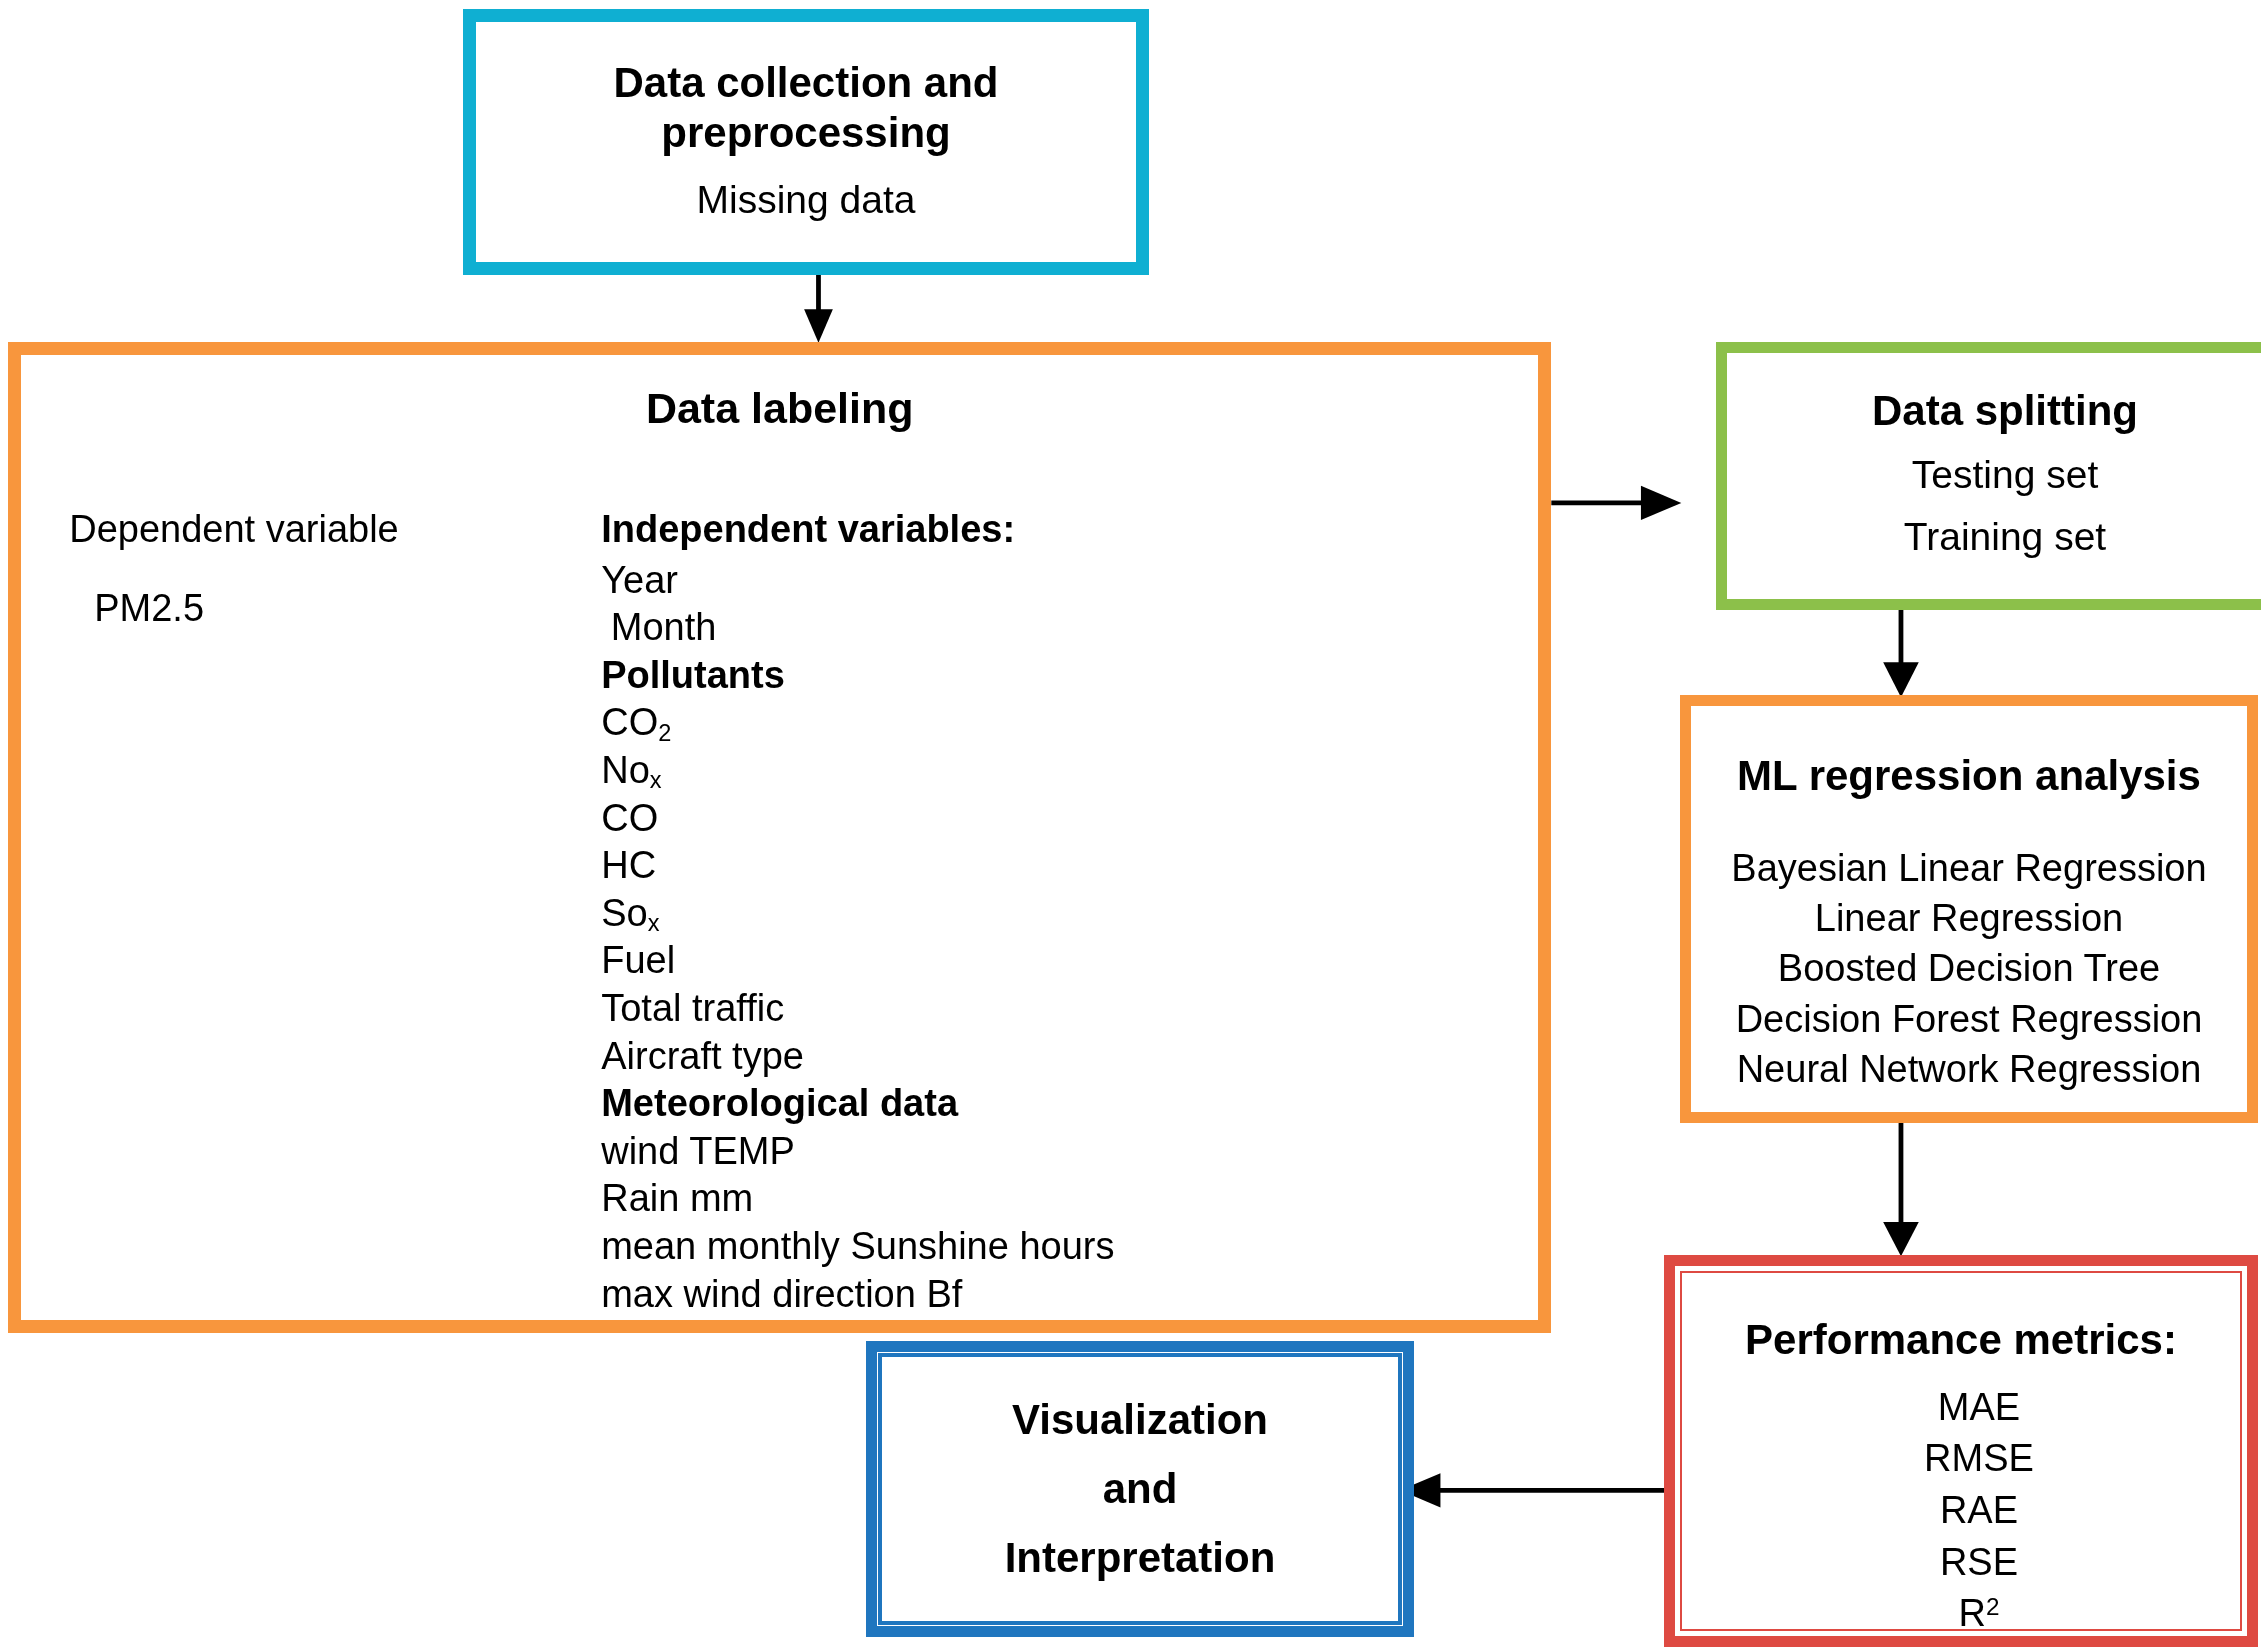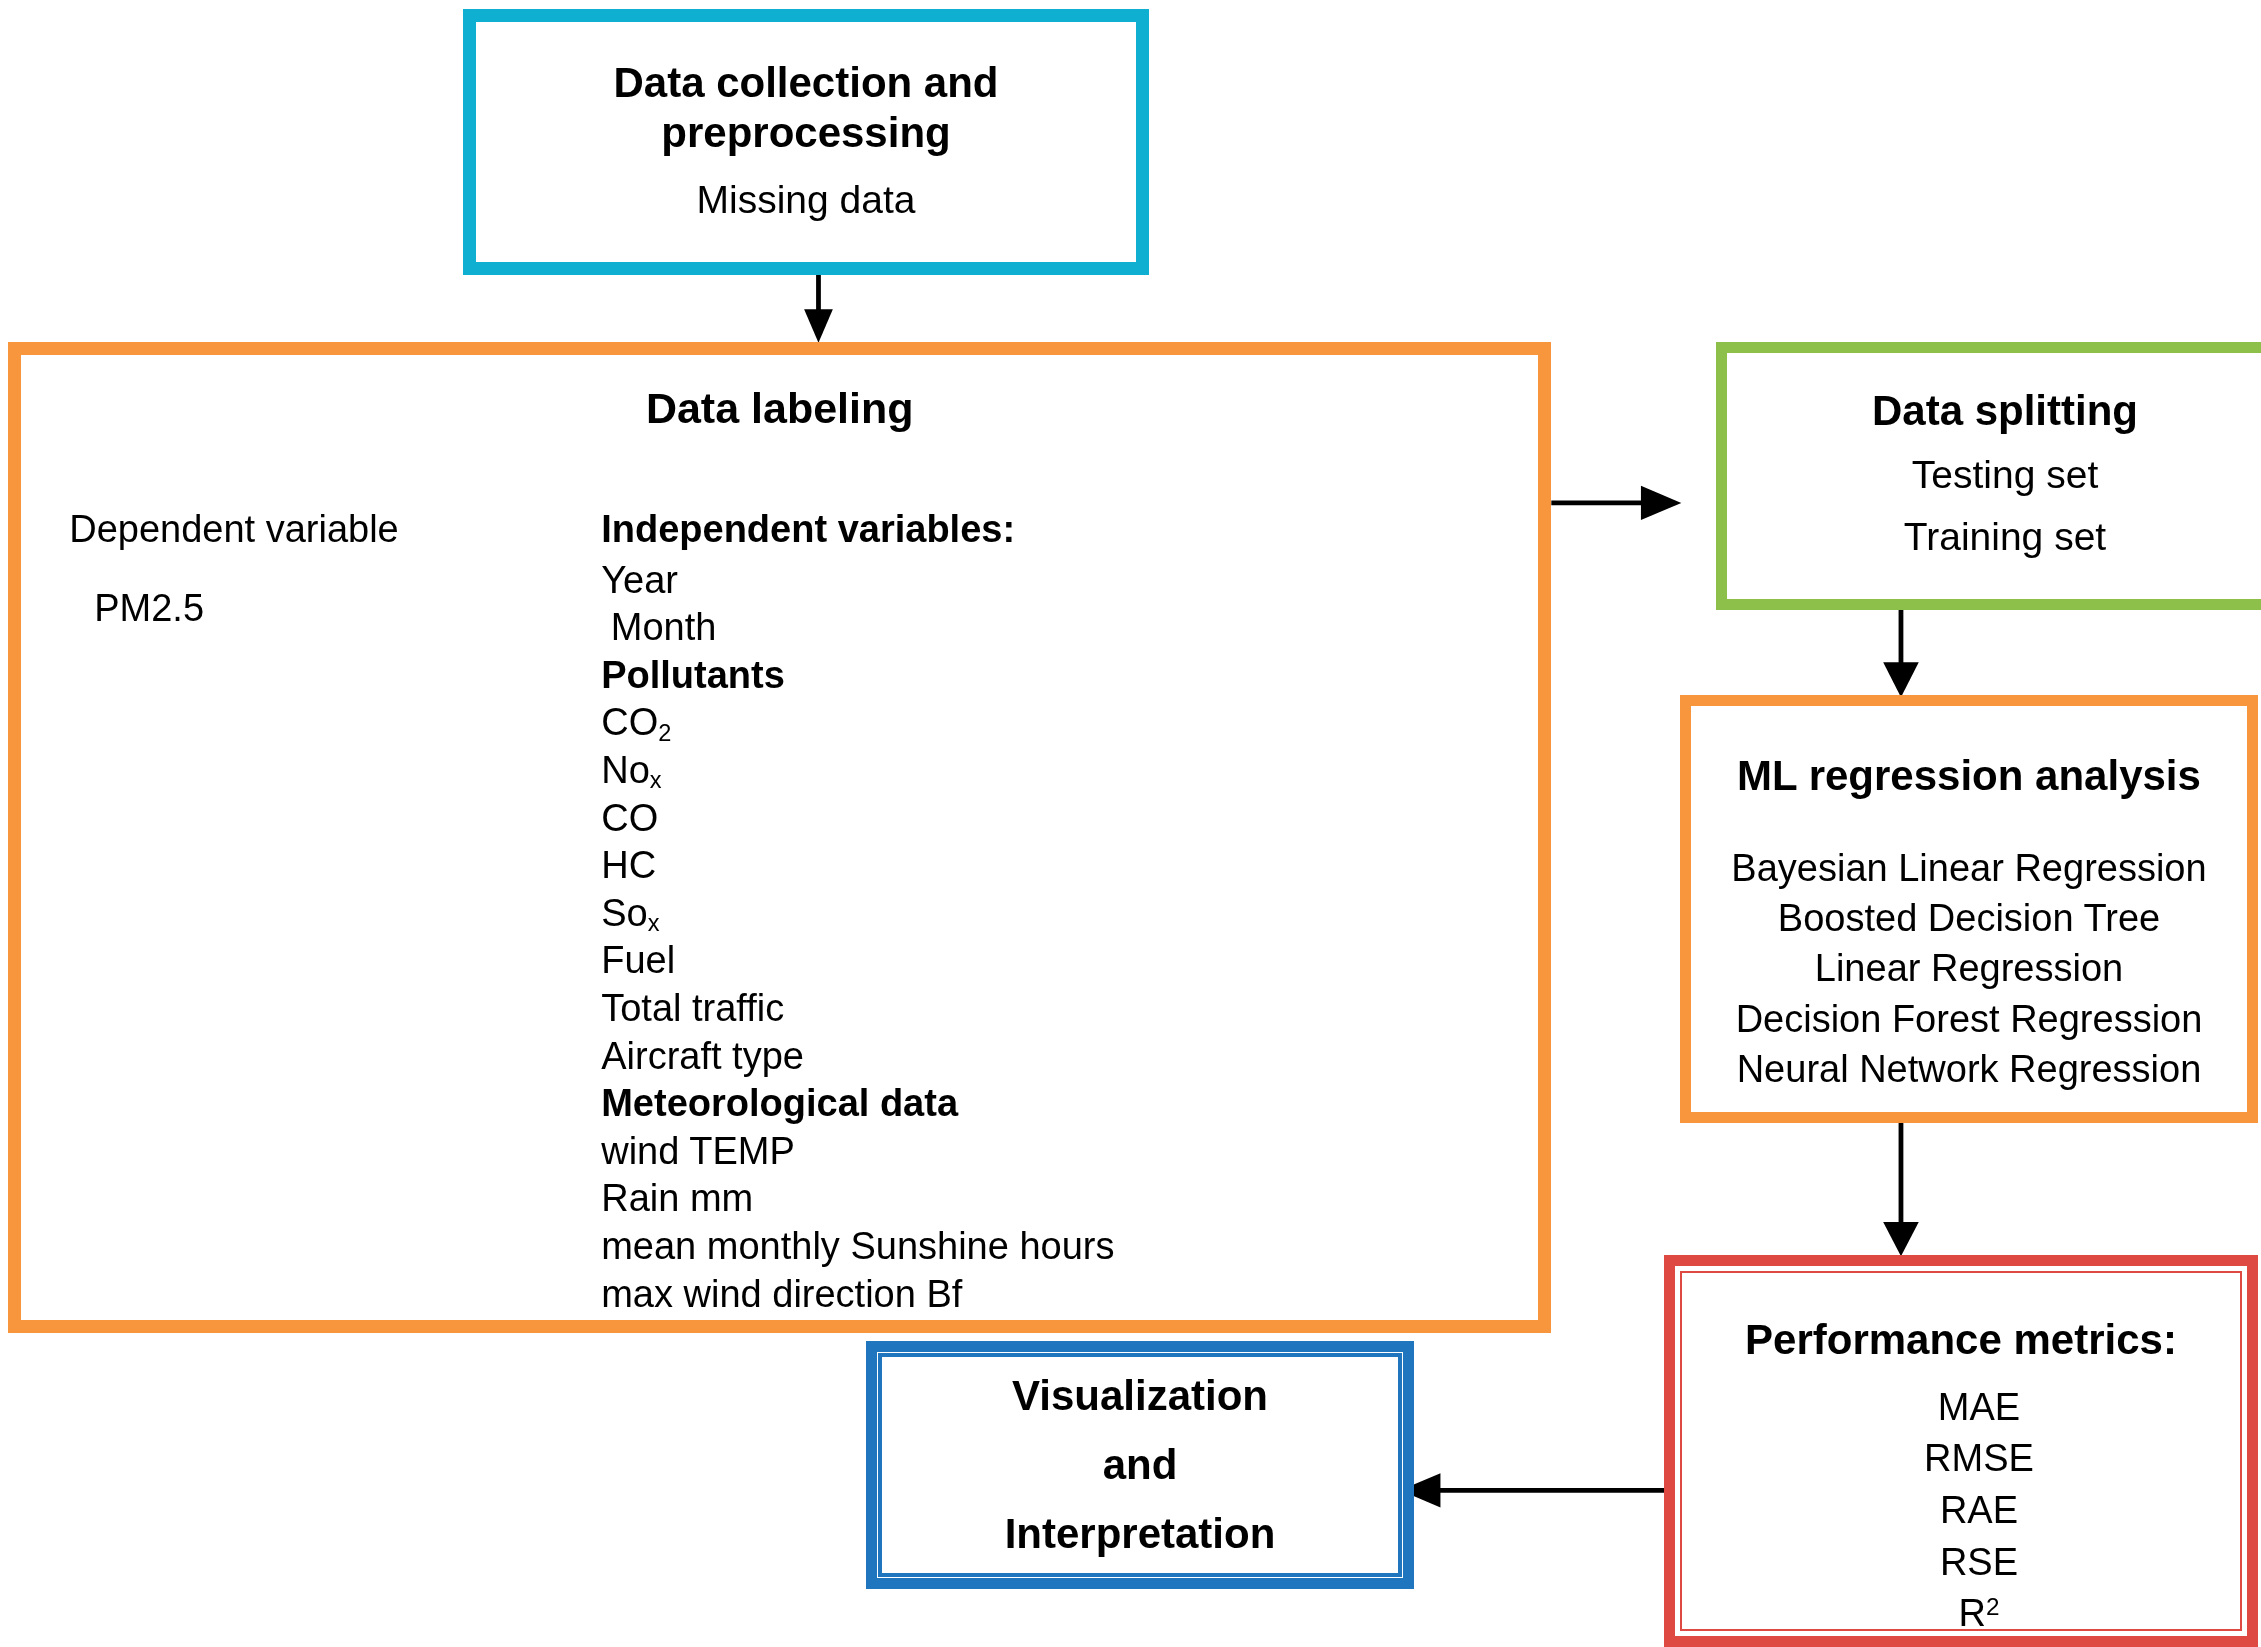--- a/index.html
+++ b/index.html
@@ -106,21 +106,21 @@
   }
   #box-metrics .box-title{font-size:42px; margin-top:42px;}
   #metrics-list{margin-top:9.6px;padding-left:36px;}
   #metrics-list .metric-item{
     font-size:38px; text-align:center; line-height:1.0; margin-top:13.7px;
   }
   #metrics-list .metric-item sup{font-size:0.64em; vertical-align:baseline; position:relative; top:-0.46em;}
 
   
   #box-visual{
-    left:866px; top:1341px; width:548px; height:248px;
+    left:866px; top:1341px; width:548px; height:296px;
     border:11.6px solid #1F76BF;
     padding:1px;
   }
   #box-visual .inner-frame{
     border:4.8px solid #1F76BF;
     width:100%; height:100%;
     box-sizing:border-box;
     display:flex; flex-direction:column; justify-content:center;
   }
   #box-visual .vline{
@@ -215,22 +215,22 @@
   <div class="box" id="box-splitting">
     <div class="box-title">Data splitting</div>
     <div class="box-sub">Testing set</div>
     <div class="box-sub">Training set</div>
   </div>
 
   <div class="box" id="box-ml">
     <div class="box-title">ML regression analysis</div>
     <div id="ml-list">
         <div class="ml-item">Bayesian Linear Regression</div>
+        <div class="ml-item">Linear Regression</div>
         <div class="ml-item">Boosted Decision Tree</div>
-        <div class="ml-item">Linear Regression</div>
         <div class="ml-item">Decision Forest Regression</div>
         <div class="ml-item">Neural Network Regression</div>
       </div>
   </div>
 
   <div class="box" id="box-metrics">
     <div class="inner-frame">
       <div class="box-title">Performance metrics:</div>
       <div id="metrics-list">
           <div class="metric-item">MAE</div>

